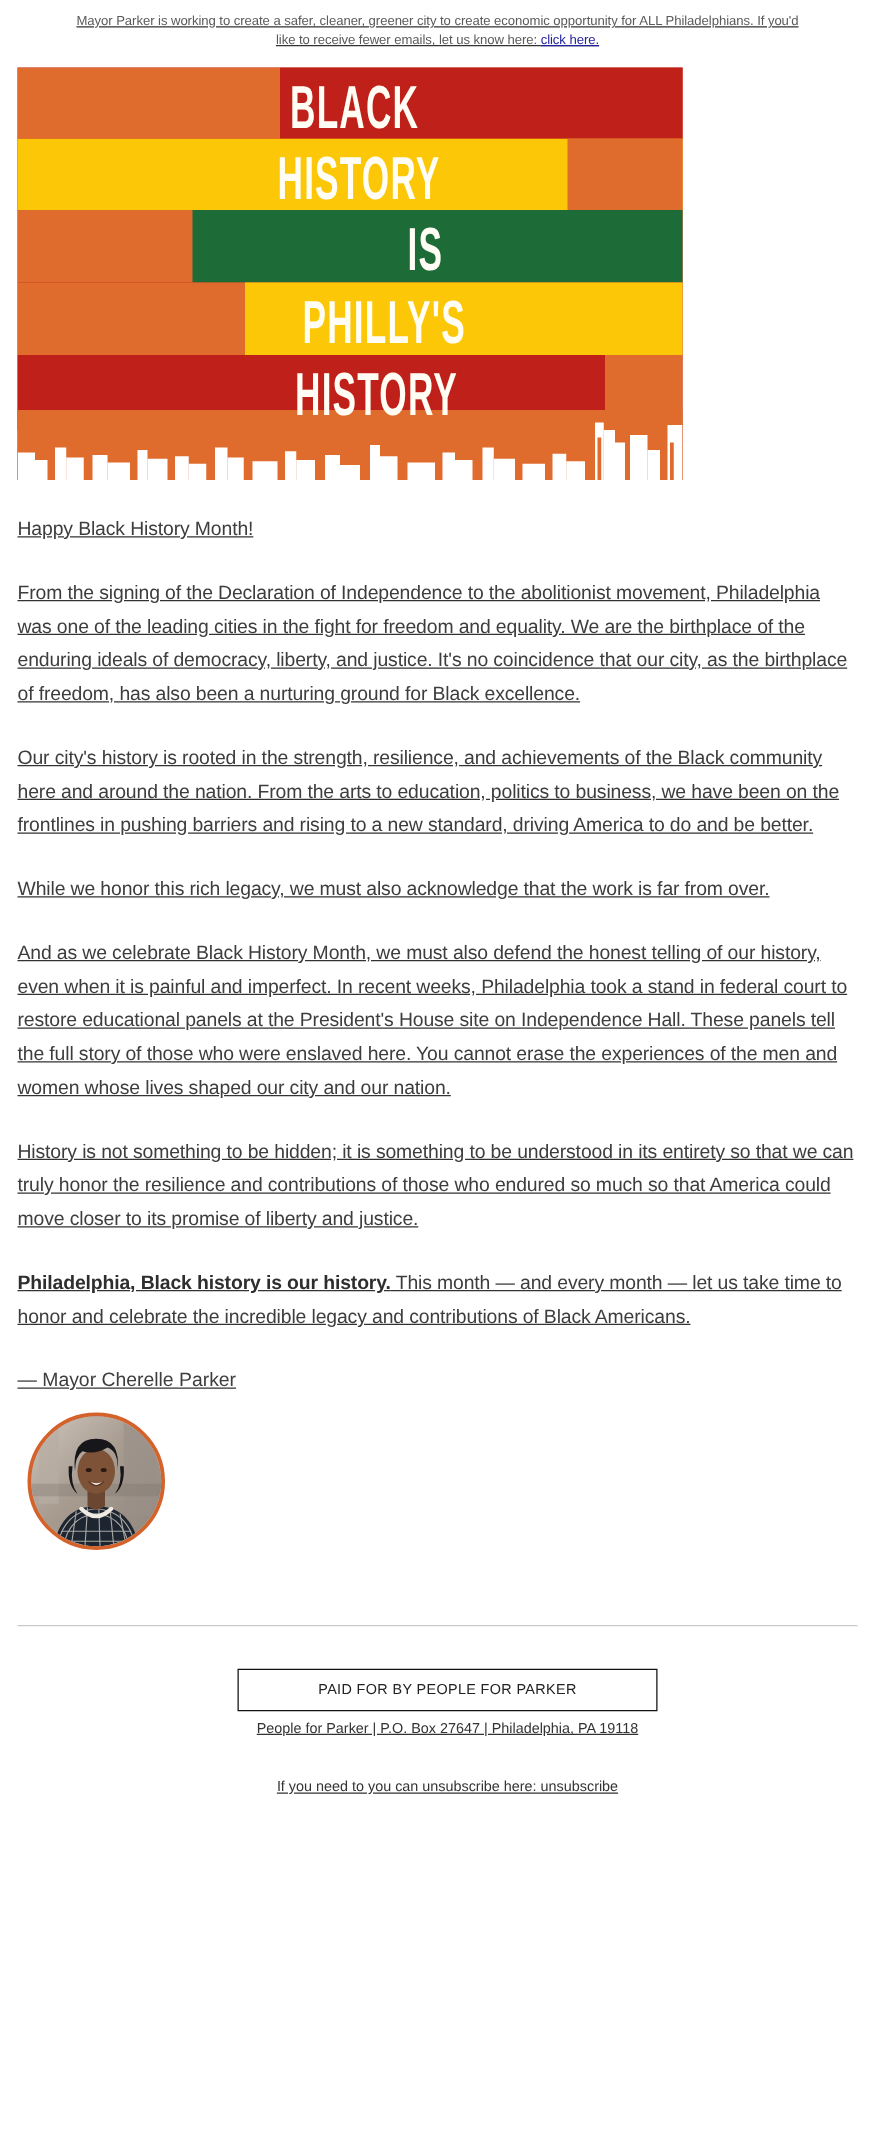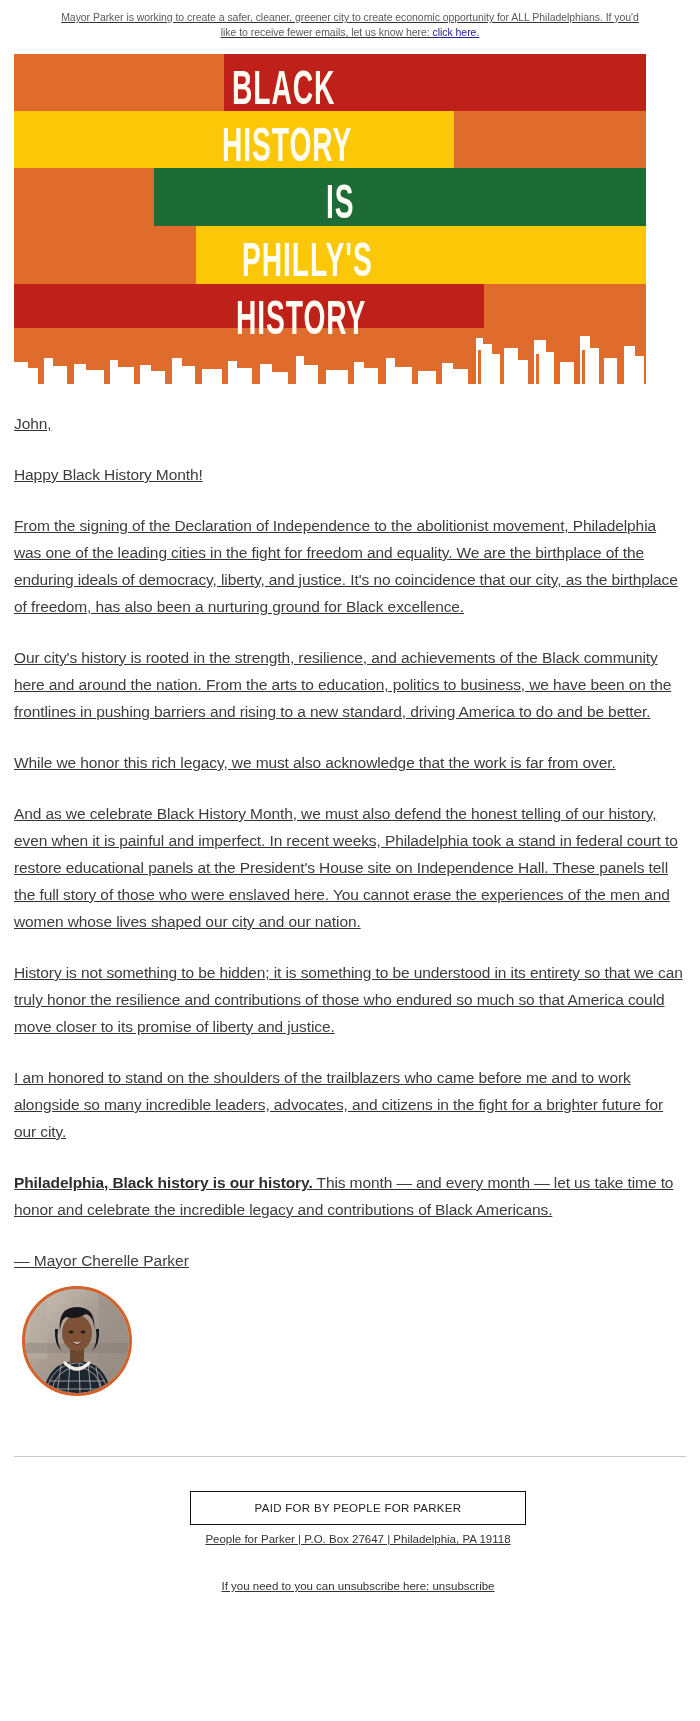--- a/index.html
+++ b/index.html
@@ -31,21 +31,21 @@
   }
   .preheader a {
     color: #22229c;
     text-decoration: underline;
   }
 
   
   .banner {
     position: relative;
     margin: 8px 14px 0 14px;
-    width: 632px;
+    width: 532px;
     height: 330px;
     background: #b91c1c;
     overflow: hidden;
   }
   .band {
     position: absolute;
   }
   .skyline {
     position: absolute;
     left: 0;
@@ -221,28 +221,26 @@
     <div class="bannertext">
       <span class="bt" style="left:218px;top:6px;font-size:30px;">BLACK</span>
       <span class="bt" style="left:208px;top:63px;font-size:30px;">HISTORY</span>
       <span class="bt" style="left:312px;top:120px;font-size:30px;">IS</span>
       <span class="bt" style="left:228px;top:178px;font-size:30px;">PHILLY'S</span>
       <span class="bt" style="left:222px;top:236px;font-size:30px;">HISTORY</span>
     </div>
   </div>
 
   <div class="body">
-    <p>John,</p>
     <p>Happy Black History Month!</p>
     <p>From the signing of the Declaration of Independence to the abolitionist movement, Philadelphia was one of the leading cities in the fight for freedom and equality. We are the birthplace of the enduring ideals of democracy, liberty, and justice. It's no coincidence that our city, as the birthplace of freedom, has also been a nurturing ground for Black excellence.</p>
     <p>Our city's history is rooted in the strength, resilience, and achievements of the Black community here and around the nation. From the arts to education, politics to business, we have been on the frontlines in pushing barriers and rising to a new standard, driving America to do and be better.</p>
     <p>While we honor this rich legacy, we must also acknowledge that the work is far from over.</p>
     <p>And as we celebrate Black History Month, we must also defend the honest telling of our history, even when it is painful and imperfect. In recent weeks, Philadelphia took a stand in federal court to restore educational panels at the President's House site on Independence Hall. These panels tell the full story of those who were enslaved here. You cannot erase the experiences of the men and women whose lives shaped our city and our nation.</p>
     <p>History is not something to be hidden; it is something to be understood in its entirety so that we can truly honor the resilience and contributions of those who endured so much so that America could move closer to its promise of liberty and justice.</p>
-    <p>I am honored to stand on the shoulders of the trailblazers who came before me and to work alongside so many incredible leaders, advocates, and citizens in the fight for a brighter future for our city.</p>
 
     <p><b>Philadelphia, Black history is our history.</b><span> This month — and every month — let us take time to honor and celebrate the incredible legacy and contributions of Black Americans.</span></p>
 
     <div class="signature">— Mayor Cherelle Parker</div>
 
     <div class="portrait-wrap">
       <div class="portrait">
         <svg width="104" height="104" viewBox="0 0 104 104" aria-hidden="true">
           <defs>
             <clipPath id="pclip">

